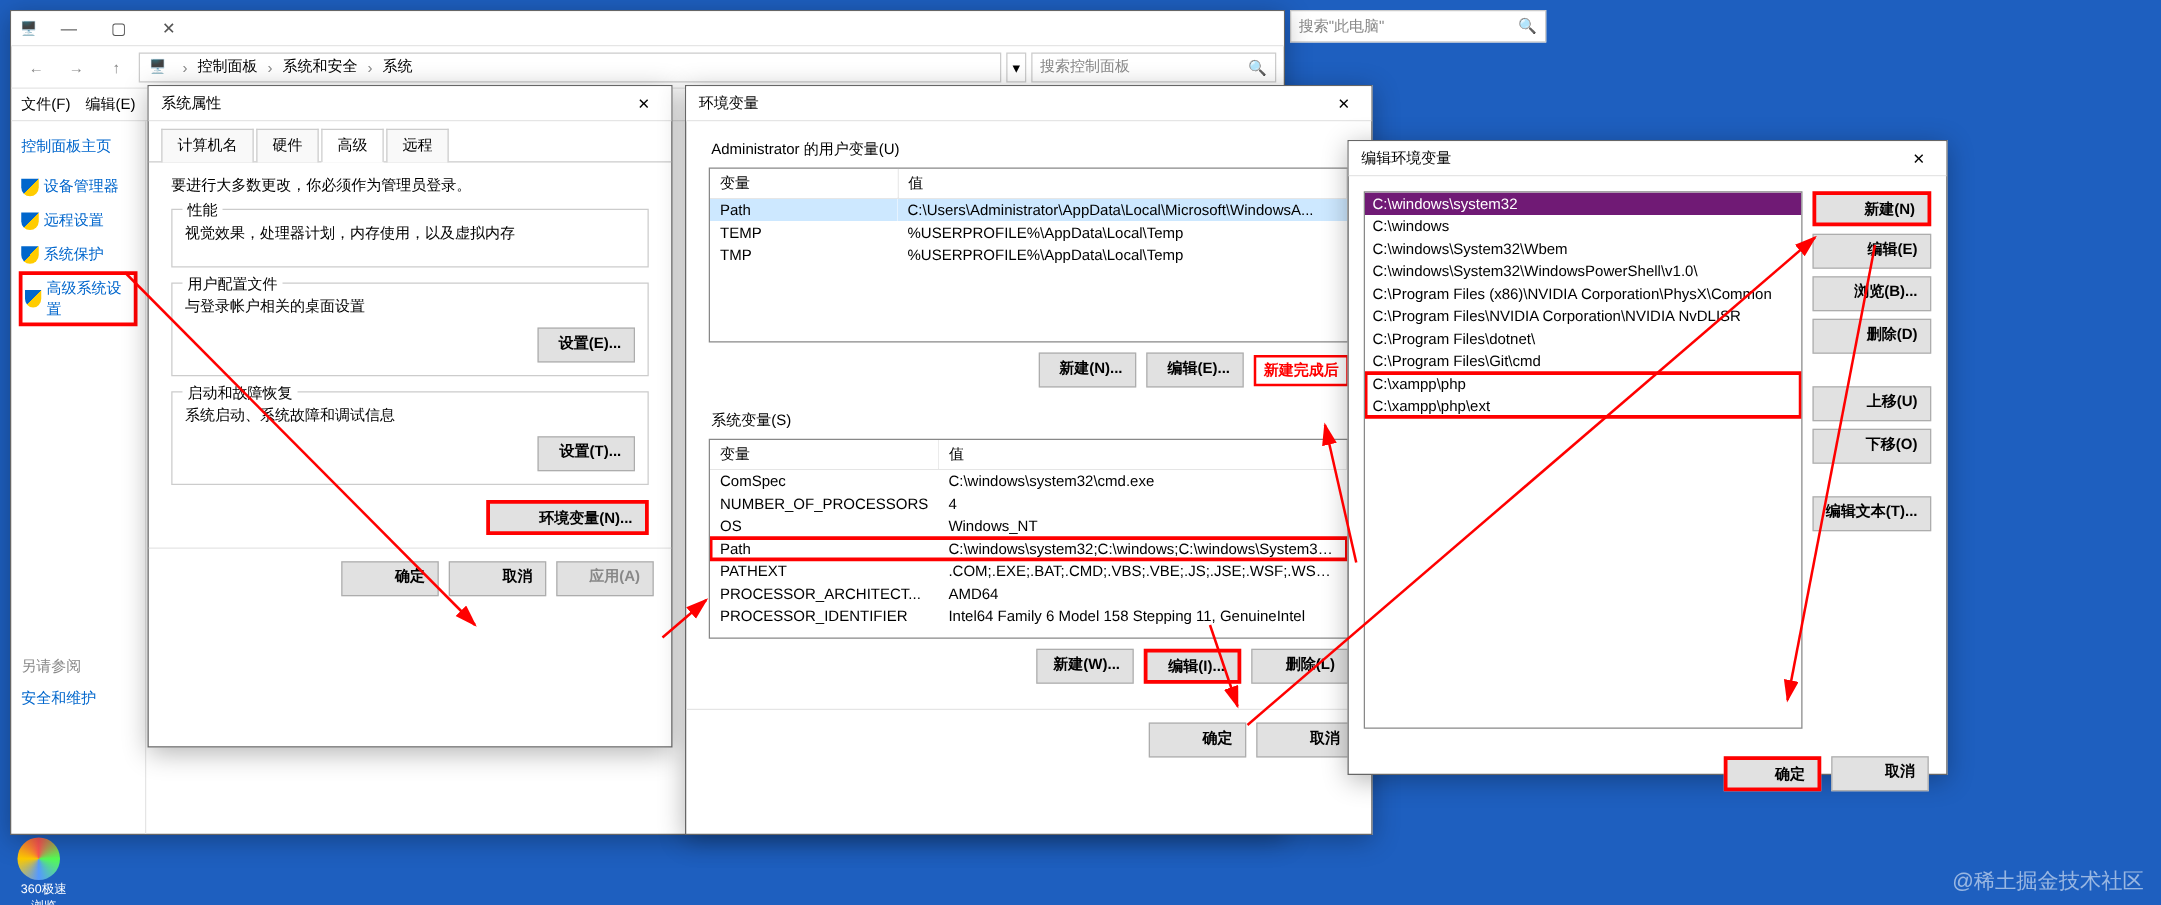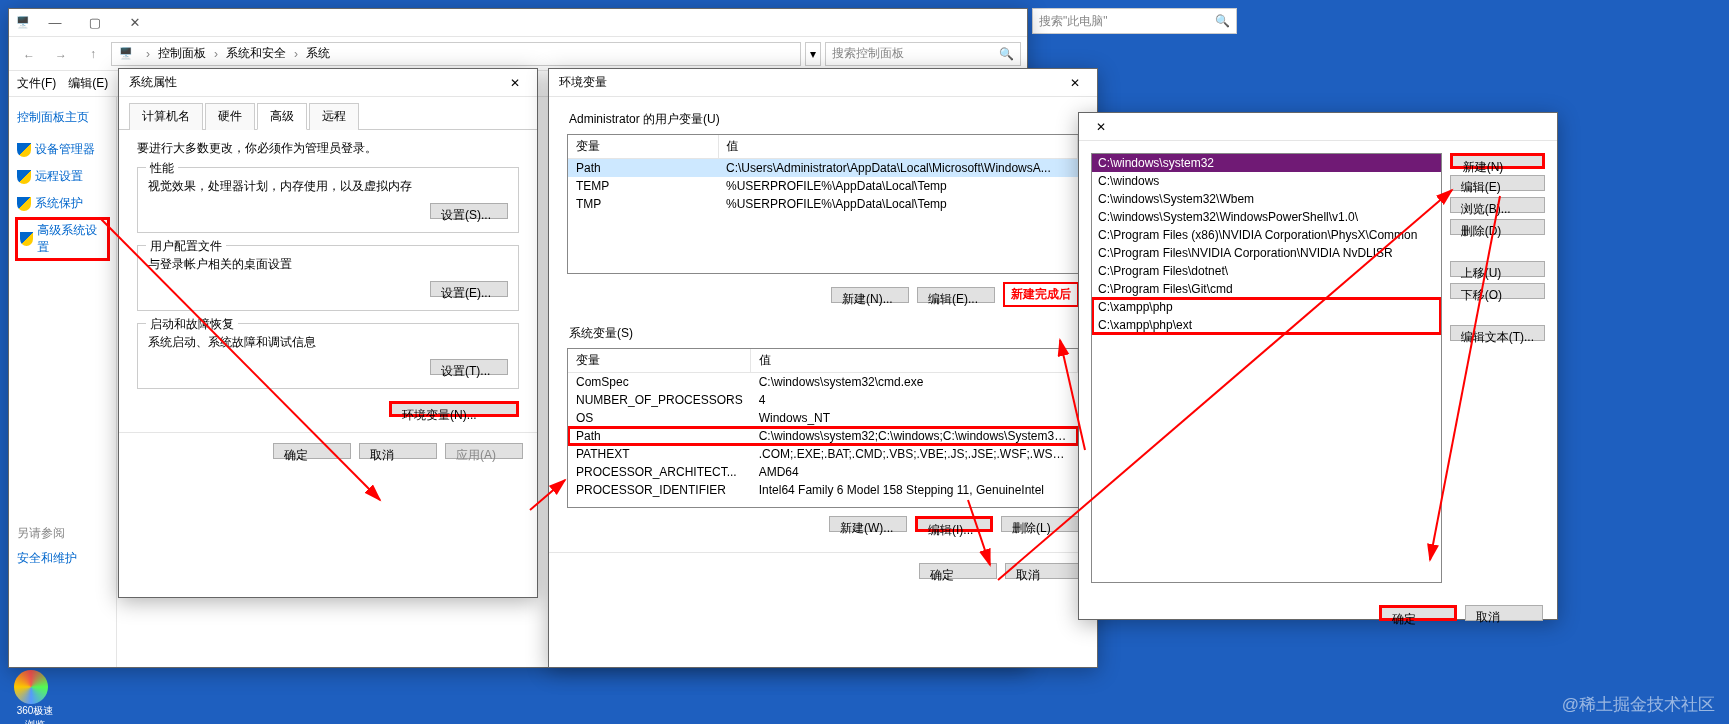--- a/index.html
+++ b/index.html
@@ -32,21 +32,21 @@
 .dialog-title .t { flex: 1; }
 .dialog-title .x { width: 24px; text-align: center; cursor: pointer; }
 .tabs { display: flex; border-bottom: 1px solid #ccc; padding: 6px 10px 0 10px; gap: 2px; }
 .tab { padding: 4px 12px; border: 1px solid #ccc; border-bottom: none; margin-bottom: -1px; background: #f9f9f9; cursor: pointer; }
 .tab.active { background: #fff; border-bottom: 1px solid #fff; }
 #sysprop .content { padding: 10px 18px; }
 .group { border: 1px solid #ccc; padding: 10px; margin-bottom: 12px; position: relative; }
 .group .gtitle { position: absolute; top: -8px; left: 8px; background: #fff; padding: 0 4px; }
 .group .gtext { margin-bottom: 8px; }
 .group .btnrow { text-align: right; }
-.btn { display: inline-block; min-width: 78px; height: 16px; line-height: 22px; text-align: left; border: 1px solid #adadad; background: #e1e1e1; cursor: pointer; padding: 0 10px; }
+.btn { display: inline-block; min-width: 78px; height: 28px; line-height: 22px; text-align: right; border: 1px solid #adadad; background: #e1e1e1; cursor: pointer; padding: 0 10px; font-weight: bold; }
 .btn.disabled { color: #888; }
 .btn.primary { border: 2px solid #0078d7; }
 .dlg-footer { text-align: right; padding: 10px 14px; display: flex; gap: 8px; justify-content: flex-end; border-top: 1px solid #e5e5e5;}
 .hl-red { border: 3px solid #ff0000 !important; }
 
 
 #envvars { left: 548px; top: 68px; width: 550px; height: 600px; z-index: 3; }
 #envvars .content { padding: 14px 18px; }
 .section-label { margin-bottom: 6px; padding-left: 2px; }
 .tbl { border: 1px solid #888; height: 140px; overflow: auto; margin-bottom: 8px; }
@@ -161,21 +161,20 @@
       <div class="tab">计算机名</div>
       <div class="tab">硬件</div>
       <div class="tab active">高级</div>
       <div class="tab">远程</div>
     </div>
   <div class="content">
     <div style="margin-bottom:10px;">要进行大多数更改，你必须作为管理员登录。</div>
     <div class="group">
       <div class="gtitle">性能</div>
       <div class="gtext">视觉效果，处理器计划，内存使用，以及虚拟内存</div>
-      <div class="btnrow"><span class="btn">设置(S)...</span></div>
     </div>
     <div class="group">
       <div class="gtitle">用户配置文件</div>
       <div class="gtext">与登录帐户相关的桌面设置</div>
       <div class="btnrow"><span class="btn">设置(E)...</span></div>
     </div>
     <div class="group">
       <div class="gtitle">启动和故障恢复</div>
       <div class="gtext">系统启动、系统故障和调试信息</div>
       <div class="btnrow"><span class="btn">设置(T)...</span></div>
@@ -276,20 +275,21 @@
     </div>
   </div>
   <div class="dlg-footer">
     <span class="btn">确定</span>
     <span class="btn">取消</span>
   </div>
 </div>
 
 <div id="editpath" class="window">
   <div class="dialog-title">
+    <span class="t">编辑环境变量</span>
     <span class="x">✕</span>
   </div>
   <div class="content">
     <div class="pathlist" id="plist">
         <div class="row sel">C:\windows\system32</div>
         <div class="row">C:\windows</div>
         <div class="row">C:\windows\System32\Wbem</div>
         <div class="row">C:\windows\System32\WindowsPowerShell\v1.0\</div>
         <div class="row">C:\Program Files (x86)\NVIDIA Corporation\PhysX\Common</div>
         <div class="row">C:\Program Files\NVIDIA Corporation\NVIDIA NvDLISR</div>

